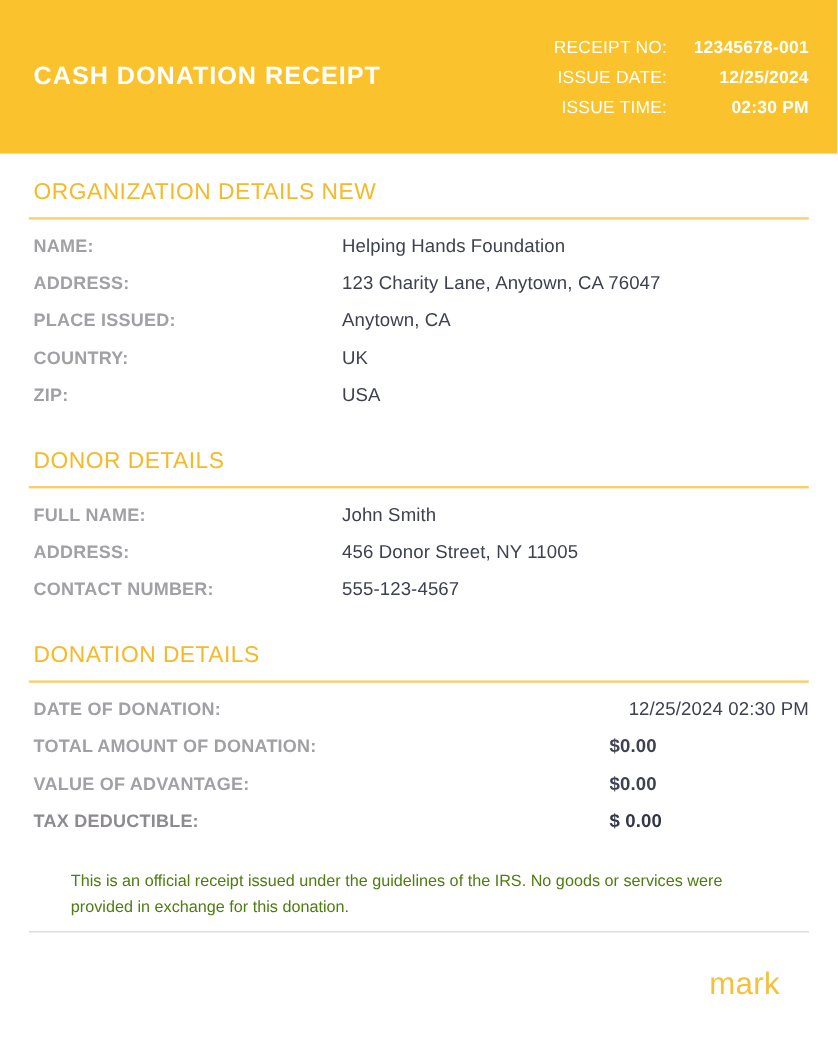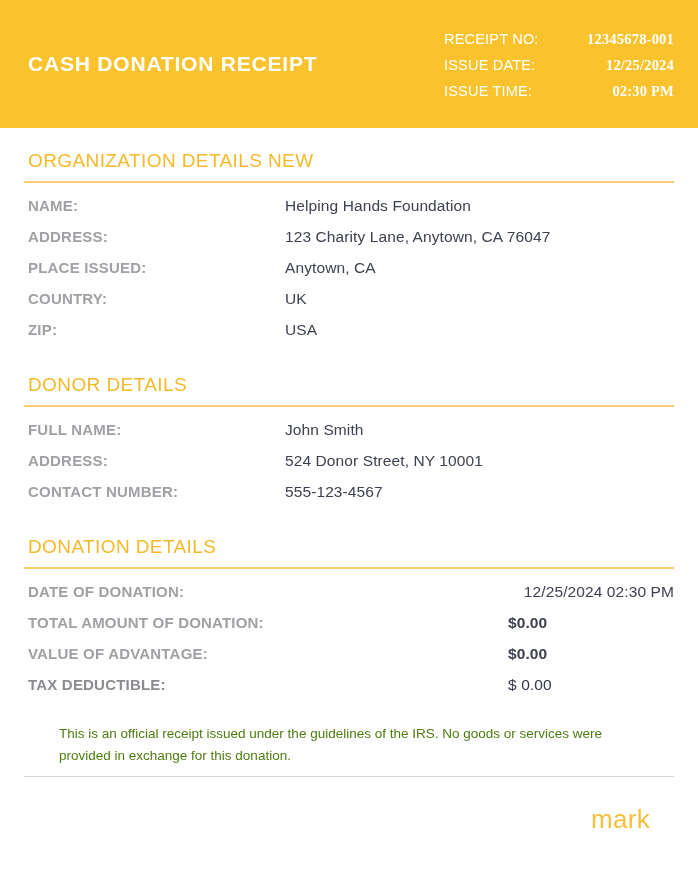--- a/index.html
+++ b/index.html
@@ -51,31 +51,30 @@
   .meta-row {
     display: flex;
     align-items: baseline;
     justify-content: flex-end;
     color: #ffffff;
     white-space: nowrap;
   }
   .meta-label {
     font-size: 14.5px;
     font-weight: normal;
-    text-align: left;
+    text-align: right;
     width: 112px;
     letter-spacing: 0.2px;
   }
   .meta-value {
     font-size: 14.5px;
     font-weight: bold;
     text-align: right;
     width: 118px;
     letter-spacing: 0.2px;
-    font-family: Liberation Serif, serif;
   }
 
   
   .body {
     padding: 0 24px;
   }
 
   .section {
     margin-top: 22px;
   }
@@ -130,21 +129,21 @@
   .rows-right .row-value.amount {
     width: 166px;
     text-align: left;
     font-weight: bold;
   }
   .rows-right .row.strong .row-label {
     color: #8d8b90;
     font-weight: bold;
   }
   .rows-right .row.strong .row-value {
-    font-weight: normal;
+    font-weight: bold;
     color: #33364a;
   }
 
   
   .footnote {
     margin-top: 16px;
     padding: 0 22px 0 35px;
     color: #4d7c0f;
     font-size: 13.5px;
     line-height: 1.62;
@@ -242,21 +241,21 @@
       <div class="section-rule"></div>
       <div class="rows">
 
         <div class="row">
           <span class="row-label">FULL NAME:</span>
           <span class="row-value">John Smith</span>
         </div>
 
         <div class="row">
           <span class="row-label">ADDRESS:</span>
-          <span class="row-value">524 Donor Street, NY 10001</span>
+          <span class="row-value">456 Donor Street, NY 11005</span>
         </div>
 
         <div class="row">
           <span class="row-label">CONTACT NUMBER:</span>
           <span class="row-value">555-123-4567</span>
         </div>
 
       </div>
     </div>
 

